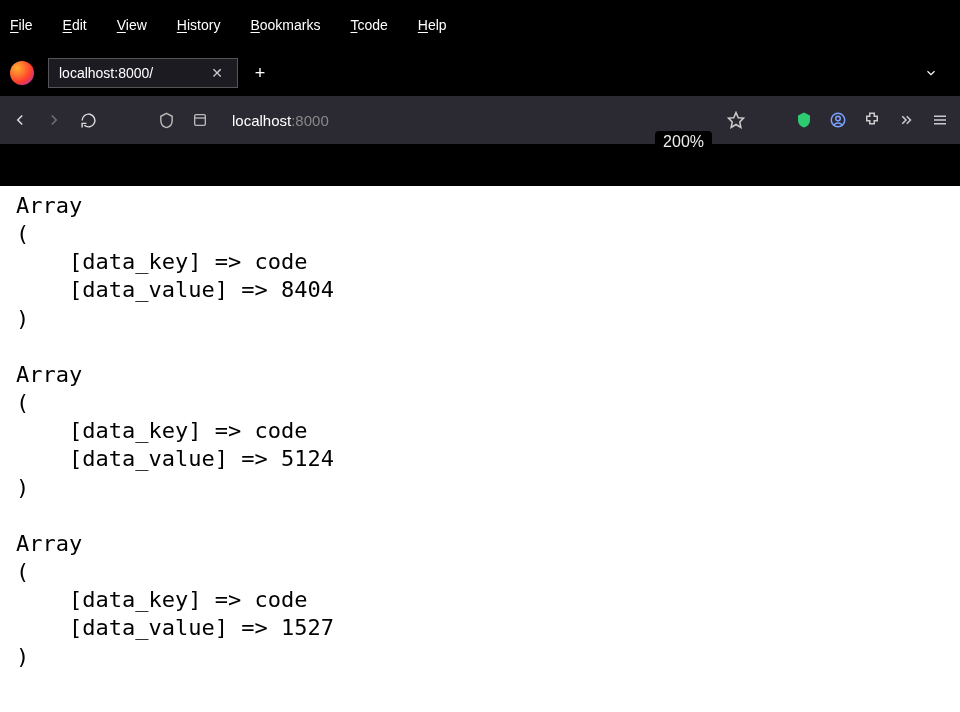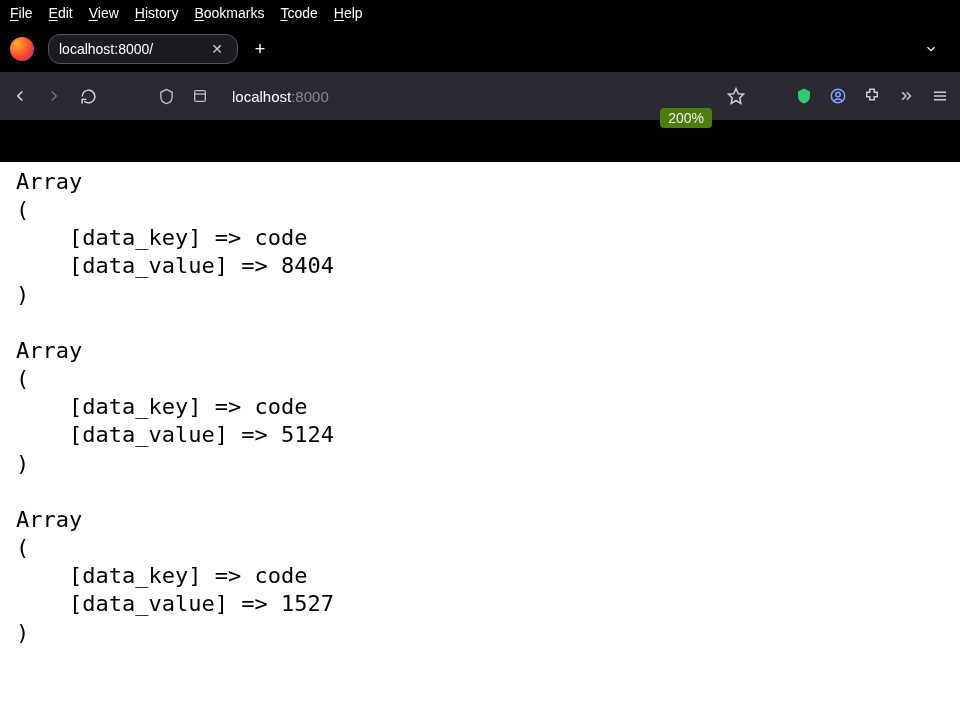--- a/index.html
+++ b/index.html
@@ -7,22 +7,22 @@
       width: 960px;
       height: 712px;
       font-family: sans-serif;
       background: #000;
       overflow: hidden;
     }
     .menubar {
       background: #000;
       color: #fff;
       display: flex;
-      gap: 16px;
-      padding: 5px 10px;
+      gap: 30px;
+      padding: 17px 10px;
       font-size: 14px;
     }
     .menubar span { cursor: pointer; }
     .menubar .ul { text-decoration: underline; text-underline-offset: 2px; }
     .tabbar {
       background: #000;
       display: flex;
       align-items: center;
       gap: 8px;
       padding: 6px 10px;
@@ -33,21 +33,21 @@
       background: radial-gradient(circle at 30% 30%, #ffb02e, #ff3b30 60%, #7c3aed 100%);
       border-radius: 50%;
       margin-right: 6px;
     }
     .tab {
       display: flex;
       align-items: center;
       gap: 12px;
       background: #1c1b22;
       border: 1px solid #555;
-      border-radius: 12px;
+      border-radius: 0;
       padding: 6px 10px;
       color: #fff;
       font-size: 14px;
       min-width: 190px;
       justify-content: space-between;
     }
     .tab-close { color: #ccc; font-size: 14px; padding: 0 4px; cursor: pointer; }
     .newtab {
       color: #fff;
       font-size: 18px;
@@ -72,25 +72,25 @@
       flex: 1;
       display: flex;
       align-items: center;
       gap: 10px;
       padding: 0 8px;
       color: #fff;
       font-size: 15px;
     }
     .url-text .dim { color: #888; }
     .zoom-badge {
-      background: #4d7c0f;
+      background: #000000;
       color: #eee;
       border-radius: 4px;
       padding: 2px 8px;
-      font-size: 14px;
+      font-size: 16px;
       margin-top: 44px;
     }
     .content {
       background: #fff;
       color: #000;
       height: calc(712px - 28px - 46px - 40px);
       overflow: auto;
       padding: 6px 16px;
       margin-top: 42px;
     }

